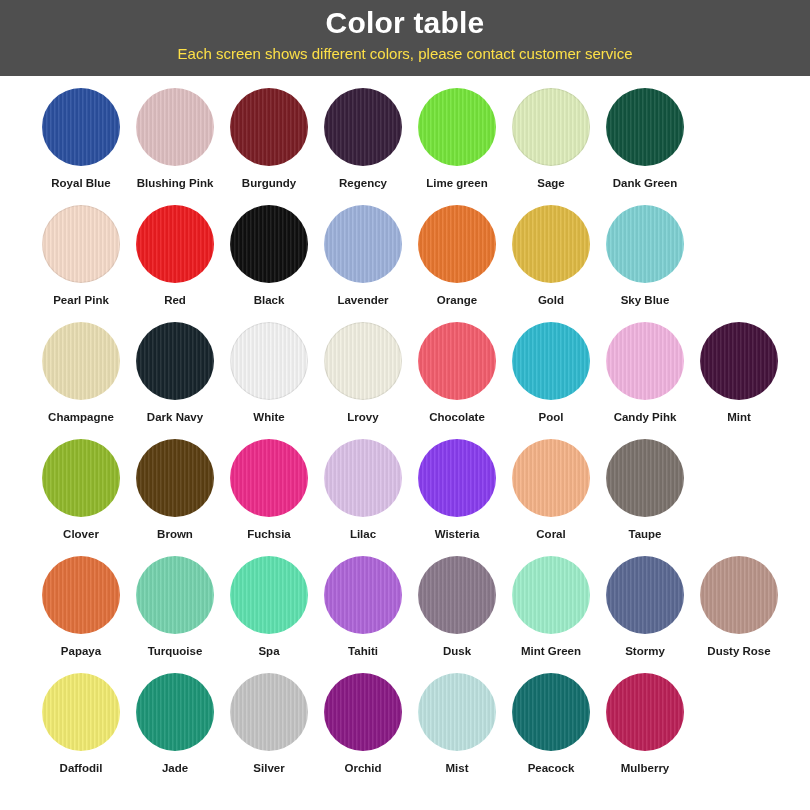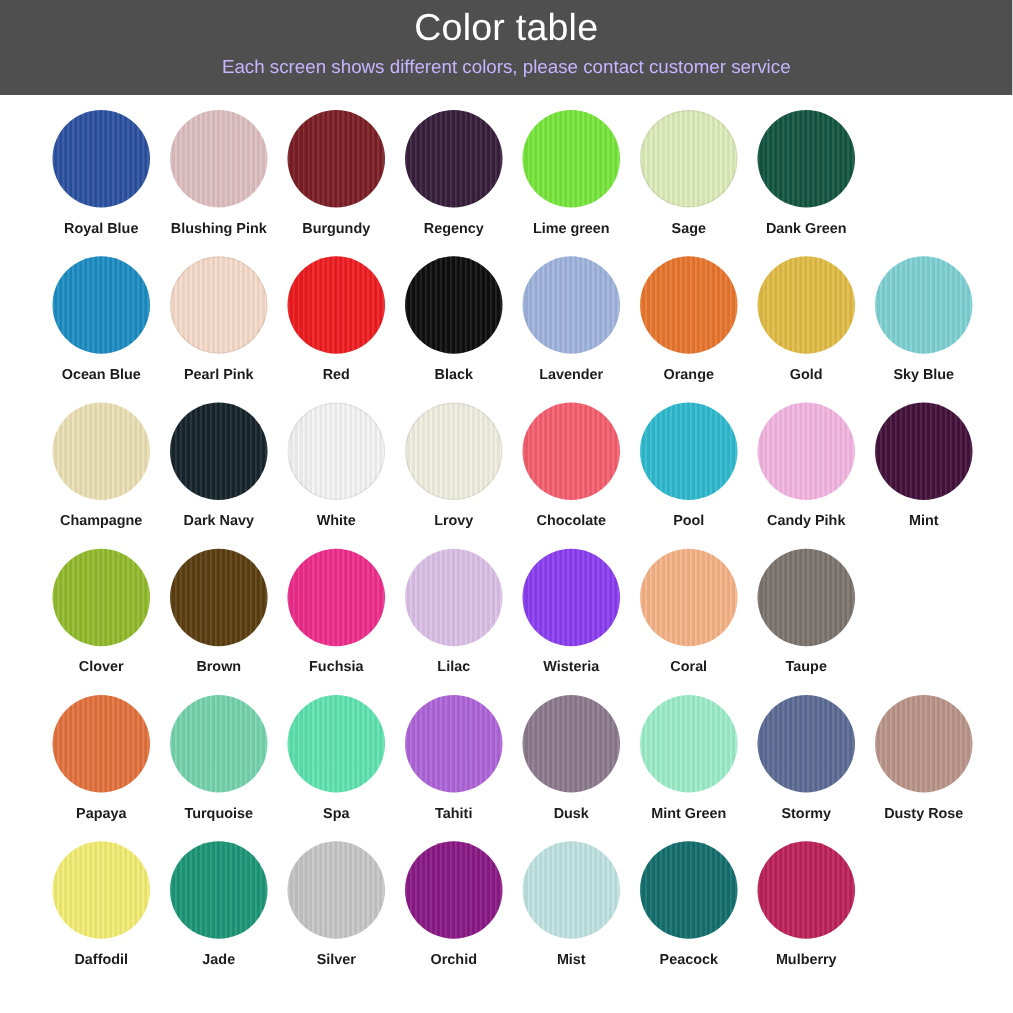--- a/index.html
+++ b/index.html
@@ -28,27 +28,27 @@
     display: flex;
     flex-direction: column;
     align-items: center;
     justify-content: flex-start;
     box-sizing: border-box;
     padding-top: 3px;
   }
   .header-title {
     color: #ffffff;
     font-size: 30px;
-    font-weight: normal;
+    font-weight: bold;
     letter-spacing: 0.2px;
     line-height: 40px;
     white-space: nowrap;
   }
   .header-subtitle {
-    color: #c4b5fd;
+    color: #fde047;
     font-size: 15px;
     font-weight: normal;
     line-height: 22px;
     white-space: nowrap;
   }
 
   
   .grid-wrap {
     padding: 12px 0 0 0;
   }
@@ -139,24 +139,20 @@
           <div class="swatch light-edge" style="background: rgb(223, 238, 188);"></div>
           <div class="swatch-label">Sage</div>
         </div>
         <div class="cell">
           <div class="swatch" style="background: rgb(18, 85, 63);"></div>
           <div class="swatch-label">Dank Green</div>
         </div>
       </div>
       <div class="row">
         <div class="cell">
-          <div class="swatch" style="background: rgb(27, 140, 194);"></div>
-          <div class="swatch-label">Ocean Blue</div>
-        </div>
-        <div class="cell">
           <div class="swatch light-edge" style="background: rgb(247, 220, 203);"></div>
           <div class="swatch-label">Pearl Pink</div>
         </div>
         <div class="cell">
           <div class="swatch" style="background: rgb(238, 28, 32);"></div>
           <div class="swatch-label">Red</div>
         </div>
         <div class="cell">
           <div class="swatch" style="background: rgb(15, 15, 15);"></div>
           <div class="swatch-label">Black</div>

